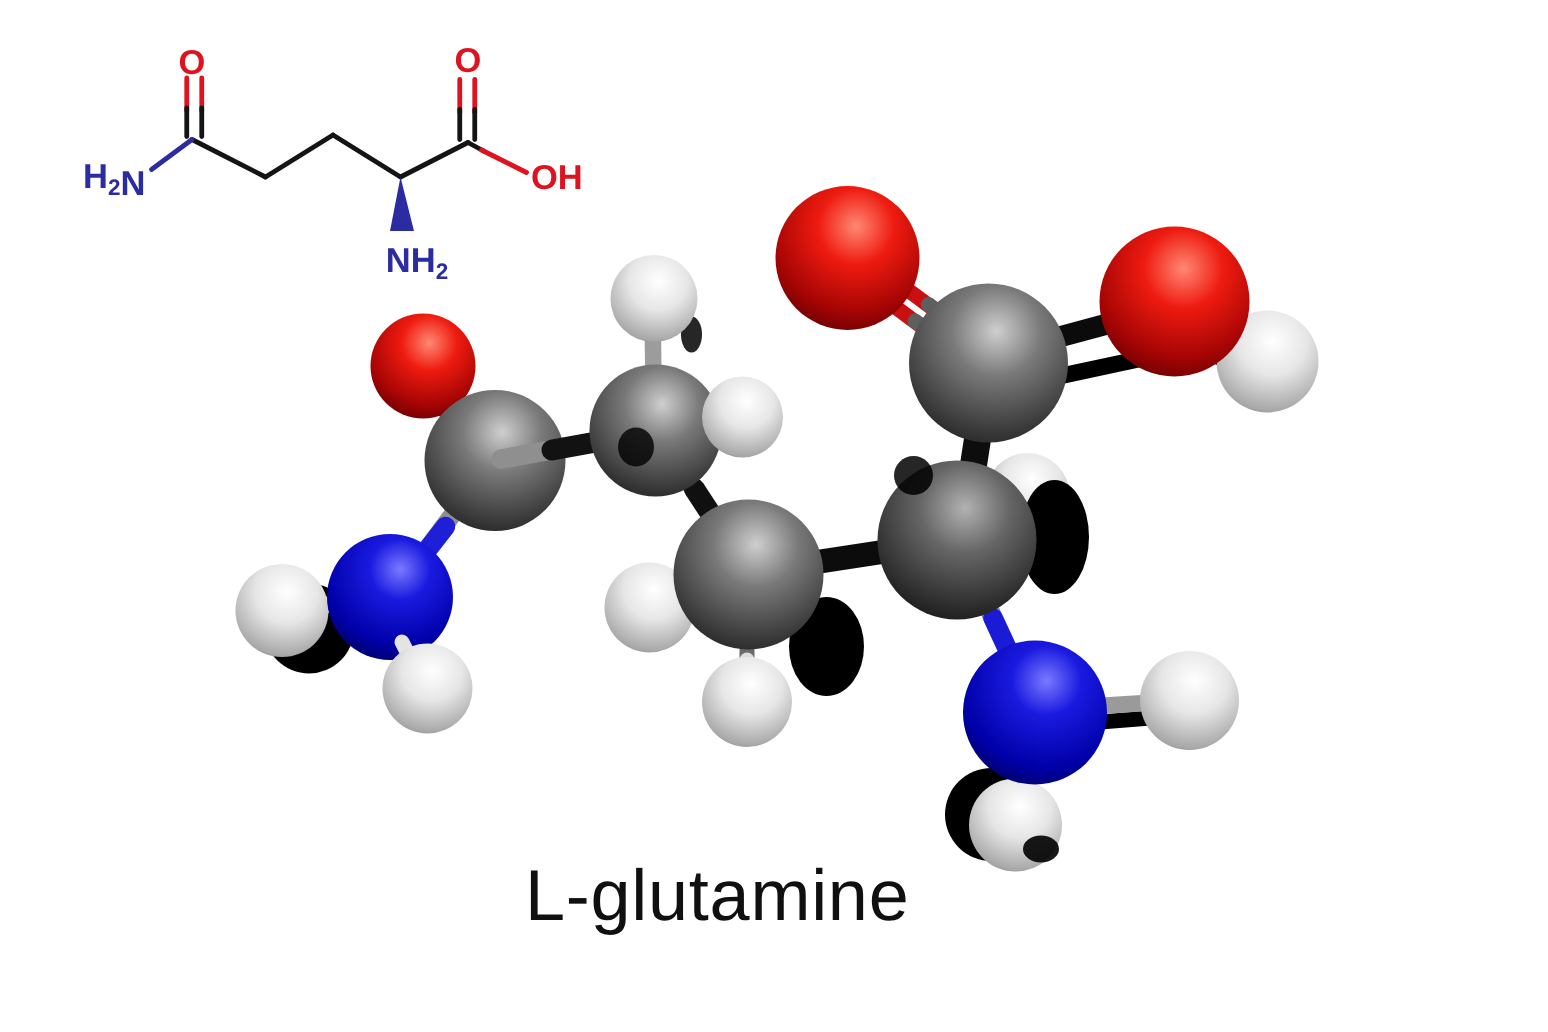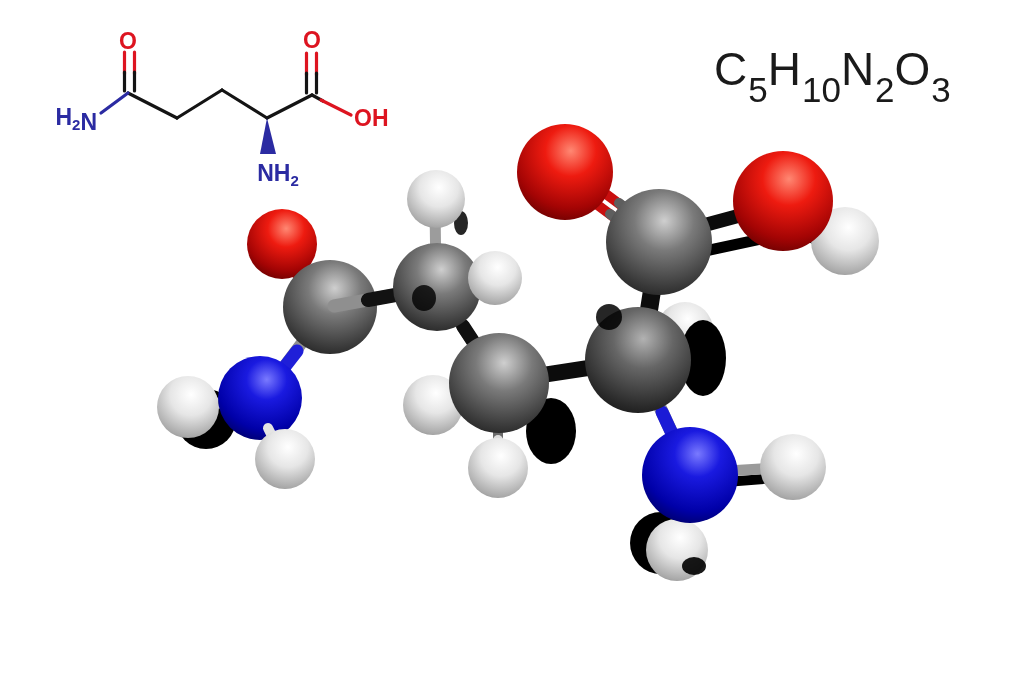--- a/index.html
+++ b/index.html
@@ -137,15 +137,15 @@
       <line x1="700" y1="484" x2="788" y2="477" stroke="#000000" stroke-width="10" stroke-linecap="round"></line>
       <line x1="695" y1="473" x2="790" y2="467" stroke="#9a9a9a" stroke-width="11" stroke-linecap="round"></line>
       <ellipse cx="661" cy="543" rx="31" ry="31" fill="#000000" opacity="1"></ellipse>
       <line x1="685" y1="480" x2="678" y2="542" stroke="#dcdcdc" stroke-width="9" stroke-linecap="round"></line>
       <circle cx="677" cy="550" r="31" fill="url(#gradH)"></circle>
       <ellipse cx="694" cy="566" rx="12" ry="9" fill="#000000" opacity="0.9"></ellipse>
       <circle cx="690" cy="475" r="48" fill="url(#gradN)"></circle>
       <circle cx="793" cy="467" r="33" fill="url(#gradH)"></circle>
     </svg>
 
-  <div id="molecular-formula"><span>C</span><span class="sub">5</span><span>H</span><span class="sub">10</span><span>N</span><span class="sub">2</span><span>O</span><span class="sub">3</span></div>
 
+  <div id="title-label">L-glutamine</div>
 </div>
 
 </body></html>

